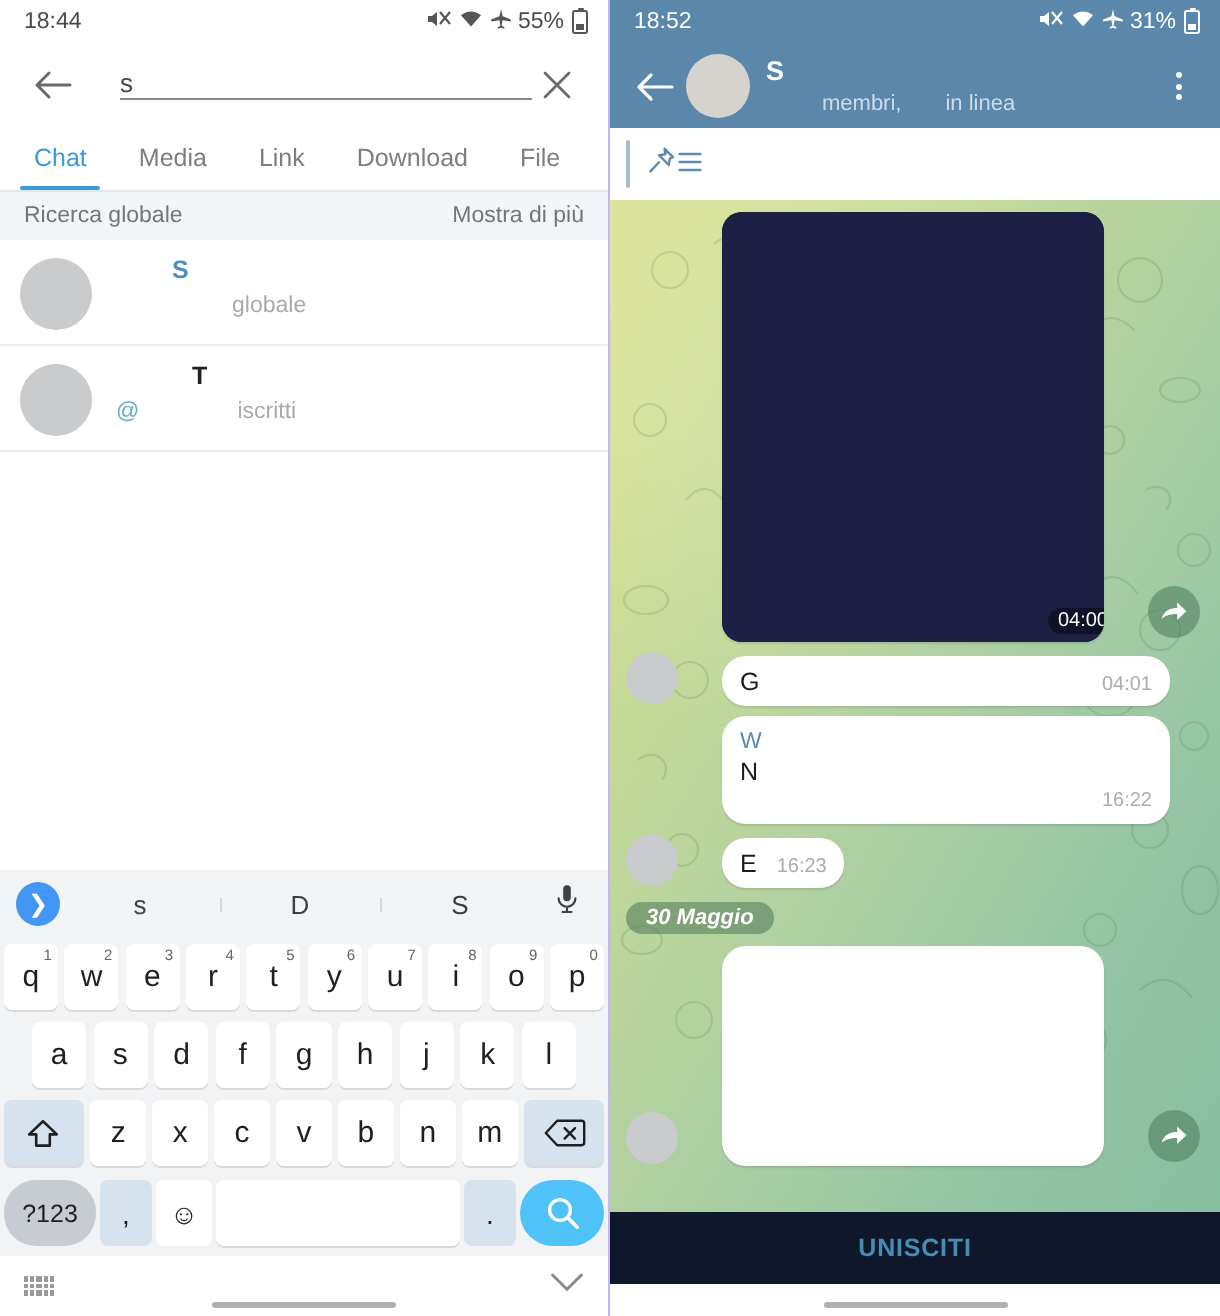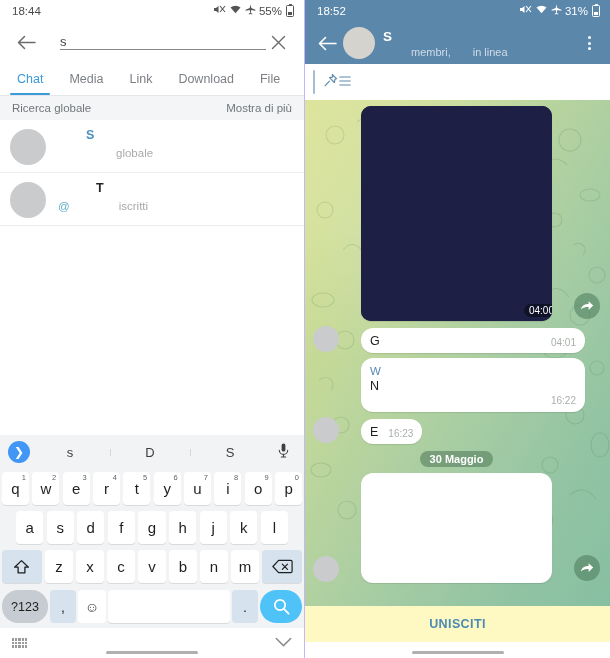--- a/index.html
+++ b/index.html
@@ -284,27 +284,27 @@
   .bubble.inline { display: flex; align-items: flex-end; gap: 10px; padding: 5px 9px 4px; }
   .bubble.inline .b-time { margin-top: 0; }
   .bubble.wide { width: 224px; }
   .bubble.blank { width: 212px; height: 110px; border-radius: 12px; }
   .fwd-btn {
     width: 26px; height: 26px; border-radius: 50%;
     background: rgba(74,122,90,0.55); color: #fff;
     display: flex; align-items: center; justify-content: center;
     font-size: 13px; flex: 0 0 26px; margin-bottom: 2px;
   }
-  .date-chip-wrap { display: flex; justify-content: center; margin: 2px 0 1px; }
+  .date-chip-wrap { display: flex; justify-content: flex-start; margin: 2px 0 1px; font-style: italic; }
   .date-chip {
     background: rgba(78,118,88,0.55); color: #fff; font-size: 11px;
     font-weight: bold; border-radius: 10px; padding: 2px 10px;
   }
   .join-bar {
-    height: 36px; background: #fef9c3; display: flex;
+    height: 36px; background: #0f172a; display: flex;
     align-items: center; justify-content: center;
   }
   .join-text {
     color: #4a8bb5; font-size: 12.5px; font-weight: bold; letter-spacing: 0.4px;
   }
   .nav-bar-r {
     height: 16px; background: #ffffff; position: relative;
   }
   .home-ind-r {
     position: absolute; left: 50%; transform: translateX(-50%);

